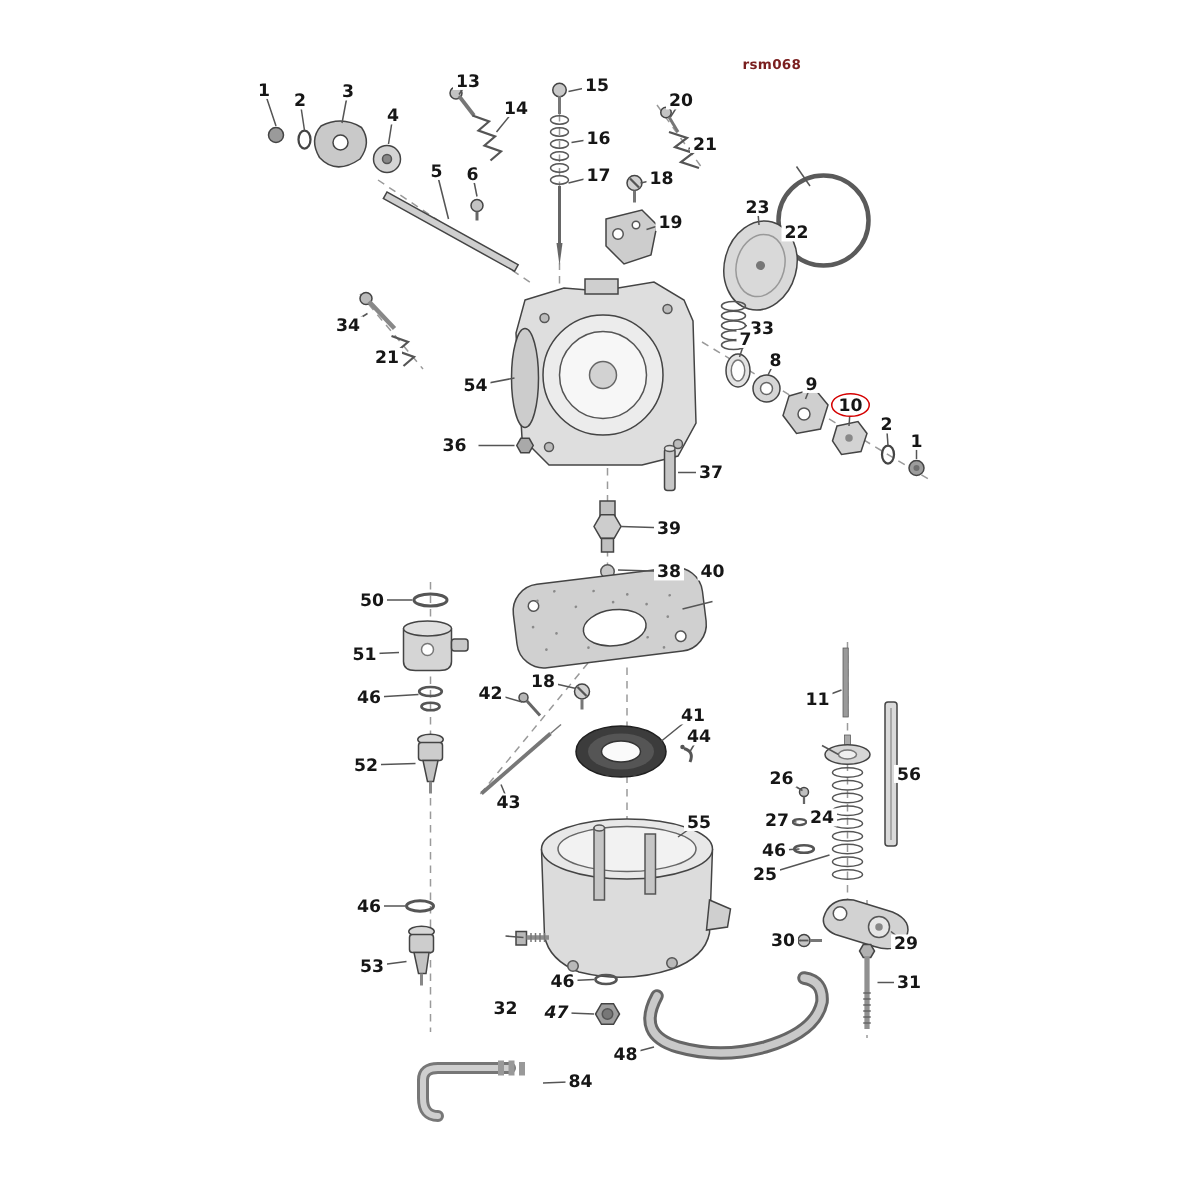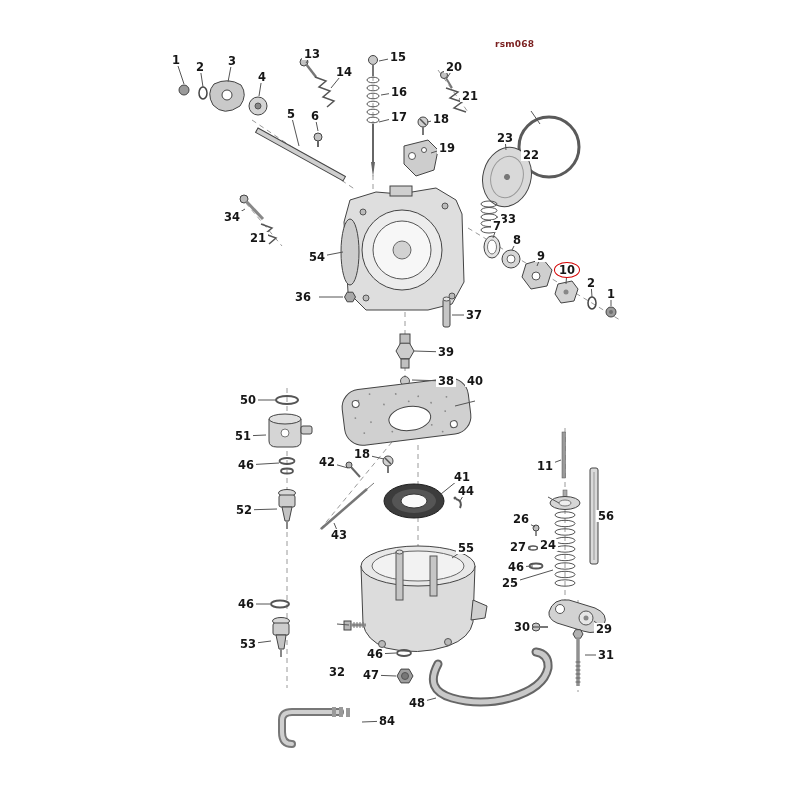--- a/index.html
+++ b/index.html
@@ -457,19 +457,19 @@
       <span class="part-label" style="left: 516px; top: 567px;">46</span>
       <span class="part-label" style="left: 510px; top: 583px;">25</span>
       <span class="part-label" style="left: 466px; top: 548px;">55</span>
       <span class="part-label" style="left: 604px; top: 629px;">29</span>
       <span class="part-label" style="left: 522px; top: 627px;">30</span>
       <span class="part-label" style="left: 606px; top: 655px; text-align: center;">31</span>
       <span class="part-label" style="left: 337px; top: 624px; margin-top: 48px;">32</span>
       <span class="part-label" style="left: 246px; top: 604px;">46</span>
       <span class="part-label" style="left: 248px; top: 644px;">53</span>
       <span class="part-label" style="left: 375px; top: 654px;">46</span>
-      <span class="part-label" style="left: 371px; top: 675px;">47</span>
+      <span class="part-label" style="left: 371px; top: 675px; font-style: italic;">47</span>
       <span class="part-label" style="left: 417px; top: 703px;">48</span>
       <span class="part-label" style="left: 387px; top: 721px;">84</span>
     </div>
 
   <div id="code">rsm068</div>
 </div>
 
 </body></html>

